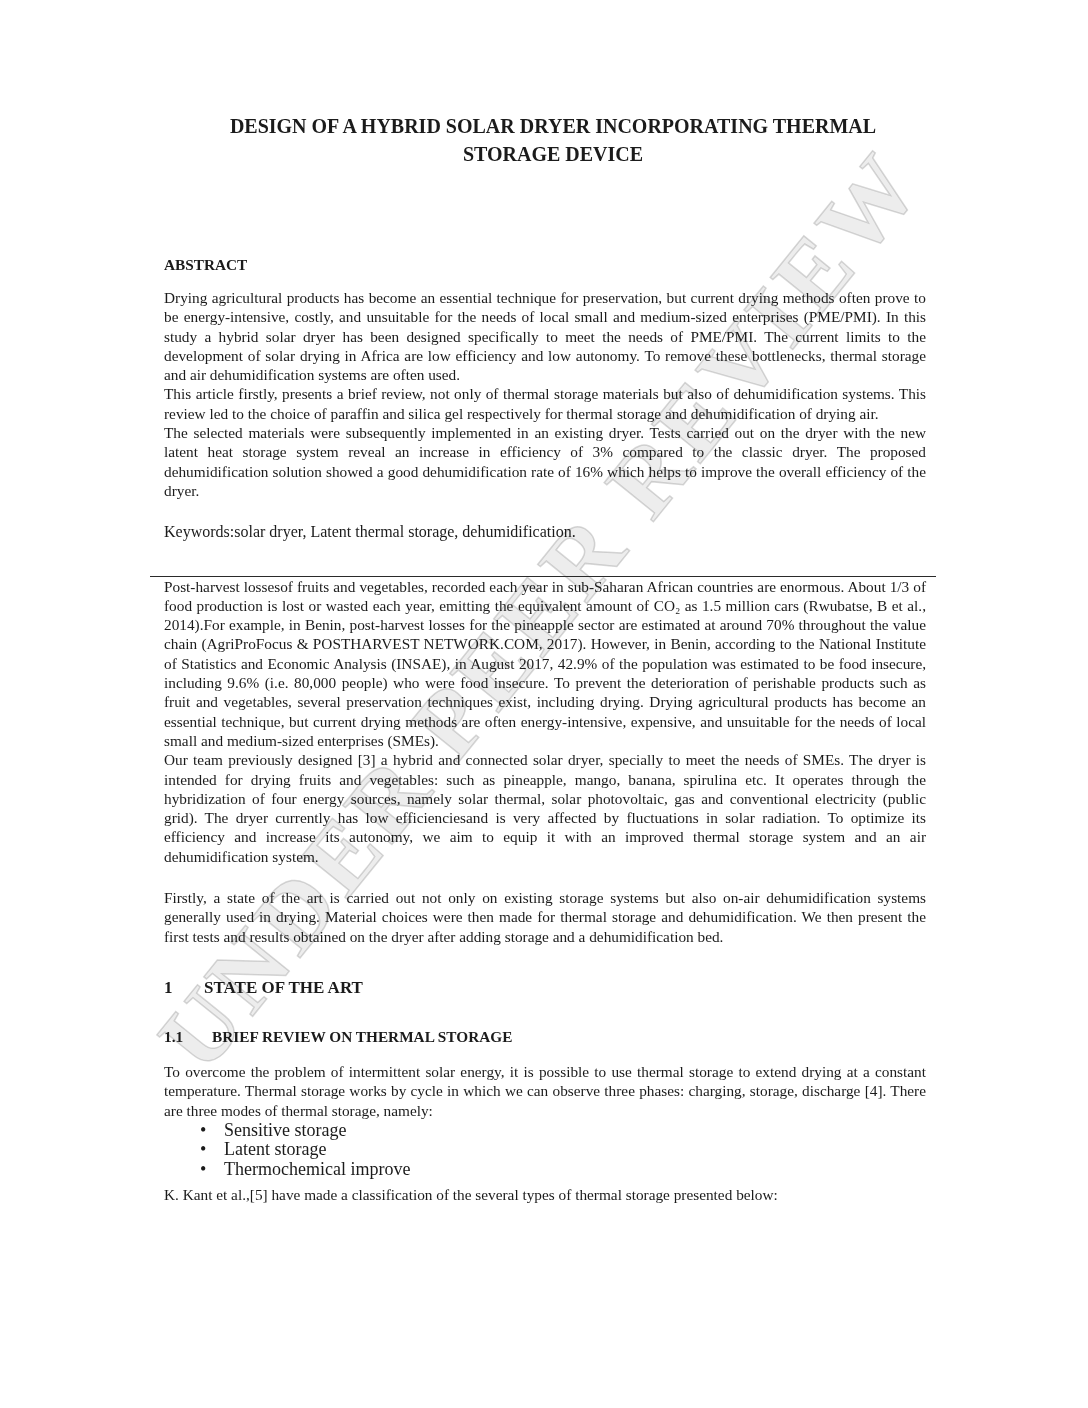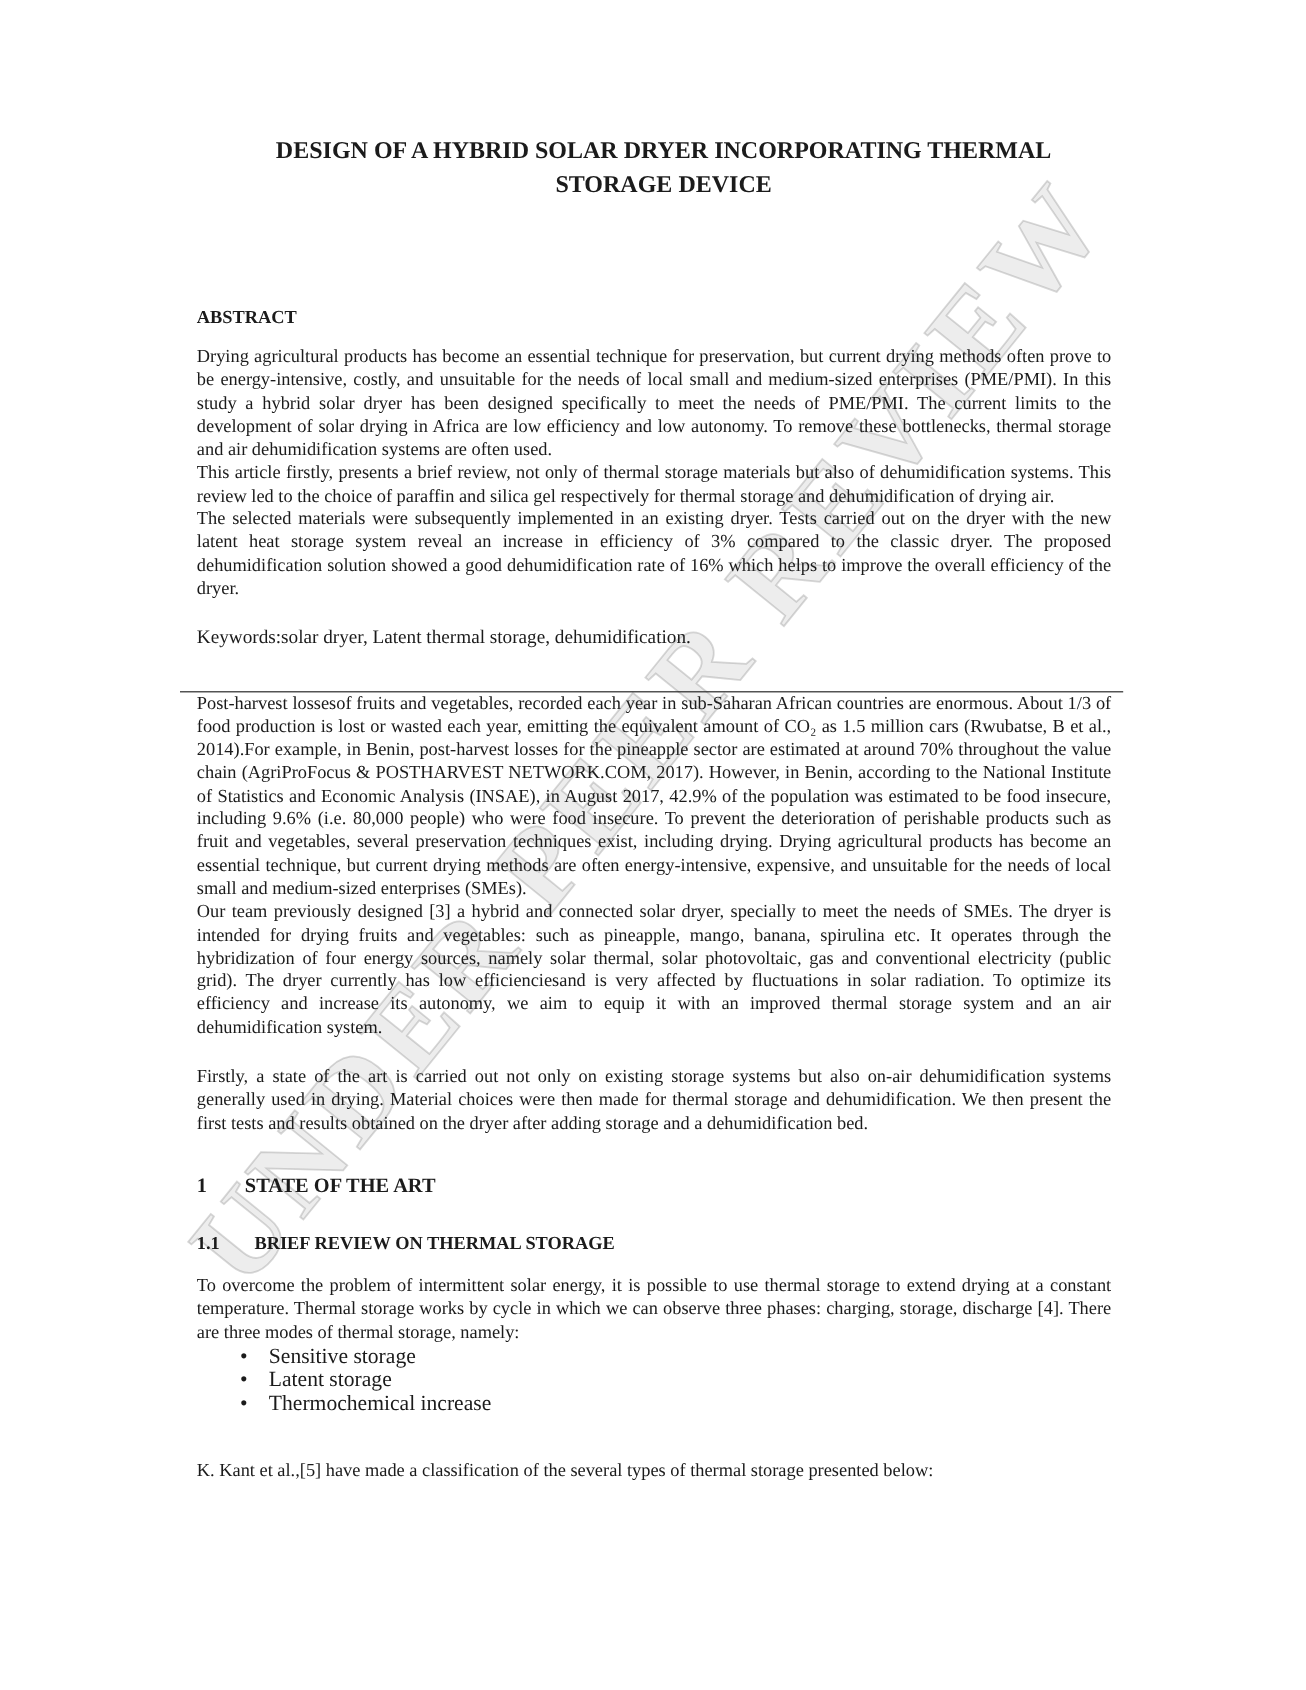--- a/index.html
+++ b/index.html
@@ -93,21 +93,21 @@
     font-size: 18px;
     line-height: 19.6px;
   }
   .bullet-item .dot {
     width: 24px;
     flex: 0 0 auto;
     margin-left: 36px;
     text-align: left;
   }
   .bullet-item .dot::before { content: "\2022"; }
-  .closing-par { margin-top: 36px; }
+  .closing-par { margin-top: 5px; }
 </style>
 </head>
 <body>
 
 <div class="page">
 
   <div class="watermark">UNDER PEER REVIEW</div>
 
   <div class="content">
 
@@ -144,20 +144,20 @@
       <div class="bullet-item">
         <span class="dot"></span>
         <span>Sensitive storage</span>
       </div>
       <div class="bullet-item">
         <span class="dot"></span>
         <span>Latent storage</span>
       </div>
       <div class="bullet-item">
         <span class="dot"></span>
-        <span>Thermochemical increase</span>
+        <span>Thermochemical improve</span>
       </div>
     </div>
 
     <p class="body-par closing-par">K. Kant et al.,[5] have made a classification of the several types of thermal storage presented below:</p>
 
   </div>
 </div>
 
 </body></html>

